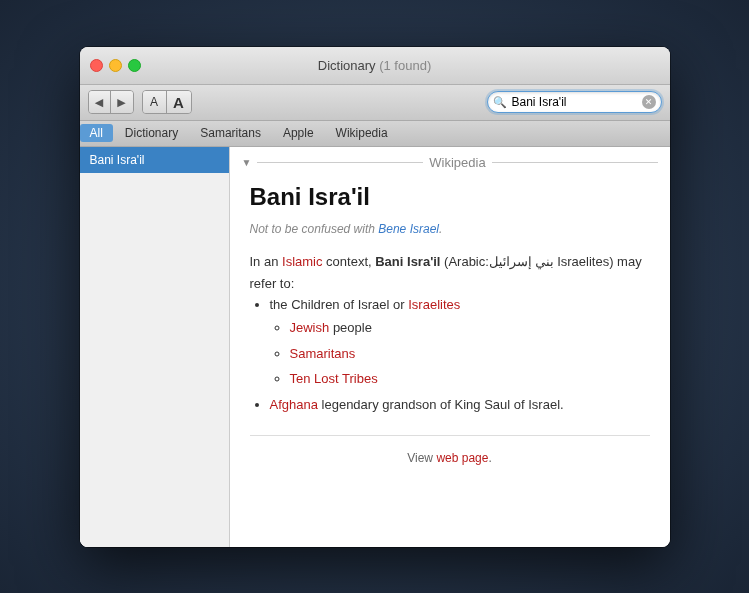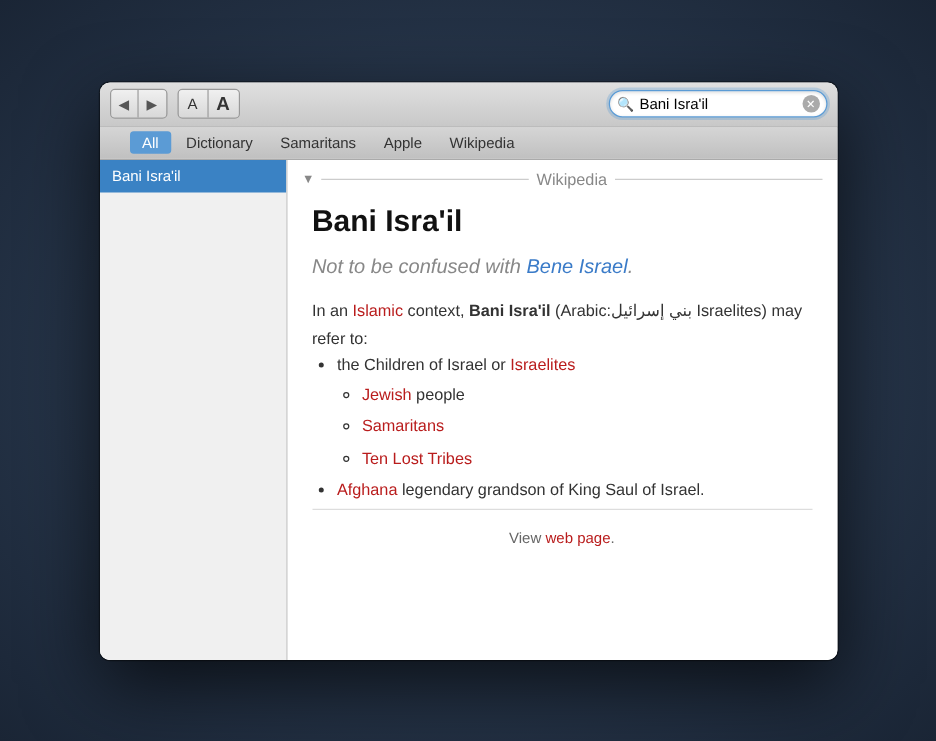--- a/index.html
+++ b/index.html
@@ -164,21 +164,21 @@
       line-height: 1;
     }
 
     
     .tabs {
       height: 26px;
       background: linear-gradient(to bottom, #d5d5d5 0%, #c0c0c0 100%);
       border-bottom: 1px solid #aaa;
       display: flex;
       align-items: center;
-      padding: 0 24px;
+      padding: 0 0;
       gap: 2px;
     }
 
     .tab {
       padding: 2px 10px;
       font-size: 12px;
       color: #333;
       border-radius: 3px;
       cursor: pointer;
     }
@@ -256,21 +256,21 @@
     }
 
     .article-main-title {
       font-size: 24px;
       font-weight: bold;
       color: #111;
       margin-bottom: 4px;
     }
 
     .article-subtitle {
-      font-size: 16px;
+      font-size: 12px;
       color: #888;
       margin-bottom: 12px;
       font-style: italic;
     }
 
     .article-subtitle a, a {
       color: #3a7bc8;
       text-decoration: none;
     }
 
@@ -289,34 +289,45 @@
       margin-bottom: 4px;
     }
 
     .article-body ul ul {
       margin-top: 2px;
     }
 
     .link-blue { color: #b91c1c; }
 
     .footer-section {
-      margin-top: 4px;
+      margin-top: 20px;
       padding-top: 12px;
       border-top: 1px solid #ddd;
       text-align: center;
       font-size: 12px;
       color: #666;
       line-height: 1.8;
     }
   </style>
 </head>
 <body>
 
 <div class="window">
 
+  <div class="titlebar">
+    <div class="traffic-lights">
+      <div class="traffic-light close"></div>
+      <div class="traffic-light minimize"></div>
+      <div class="traffic-light maximize"></div>
+    </div>
+    <div class="title-text">
+      <span>Dictionary</span>
+      <span class="title-found">(1 found)</span>
+    </div>
+  </div>
 
   <div class="toolbar">
     <div class="nav-buttons">
       <button class="nav-btn">◀</button>
       <button class="nav-btn">▶</button>
     </div>
     <div class="font-buttons">
       <button class="font-btn">A</button>
       <button class="font-btn">A</button>
     </div>

